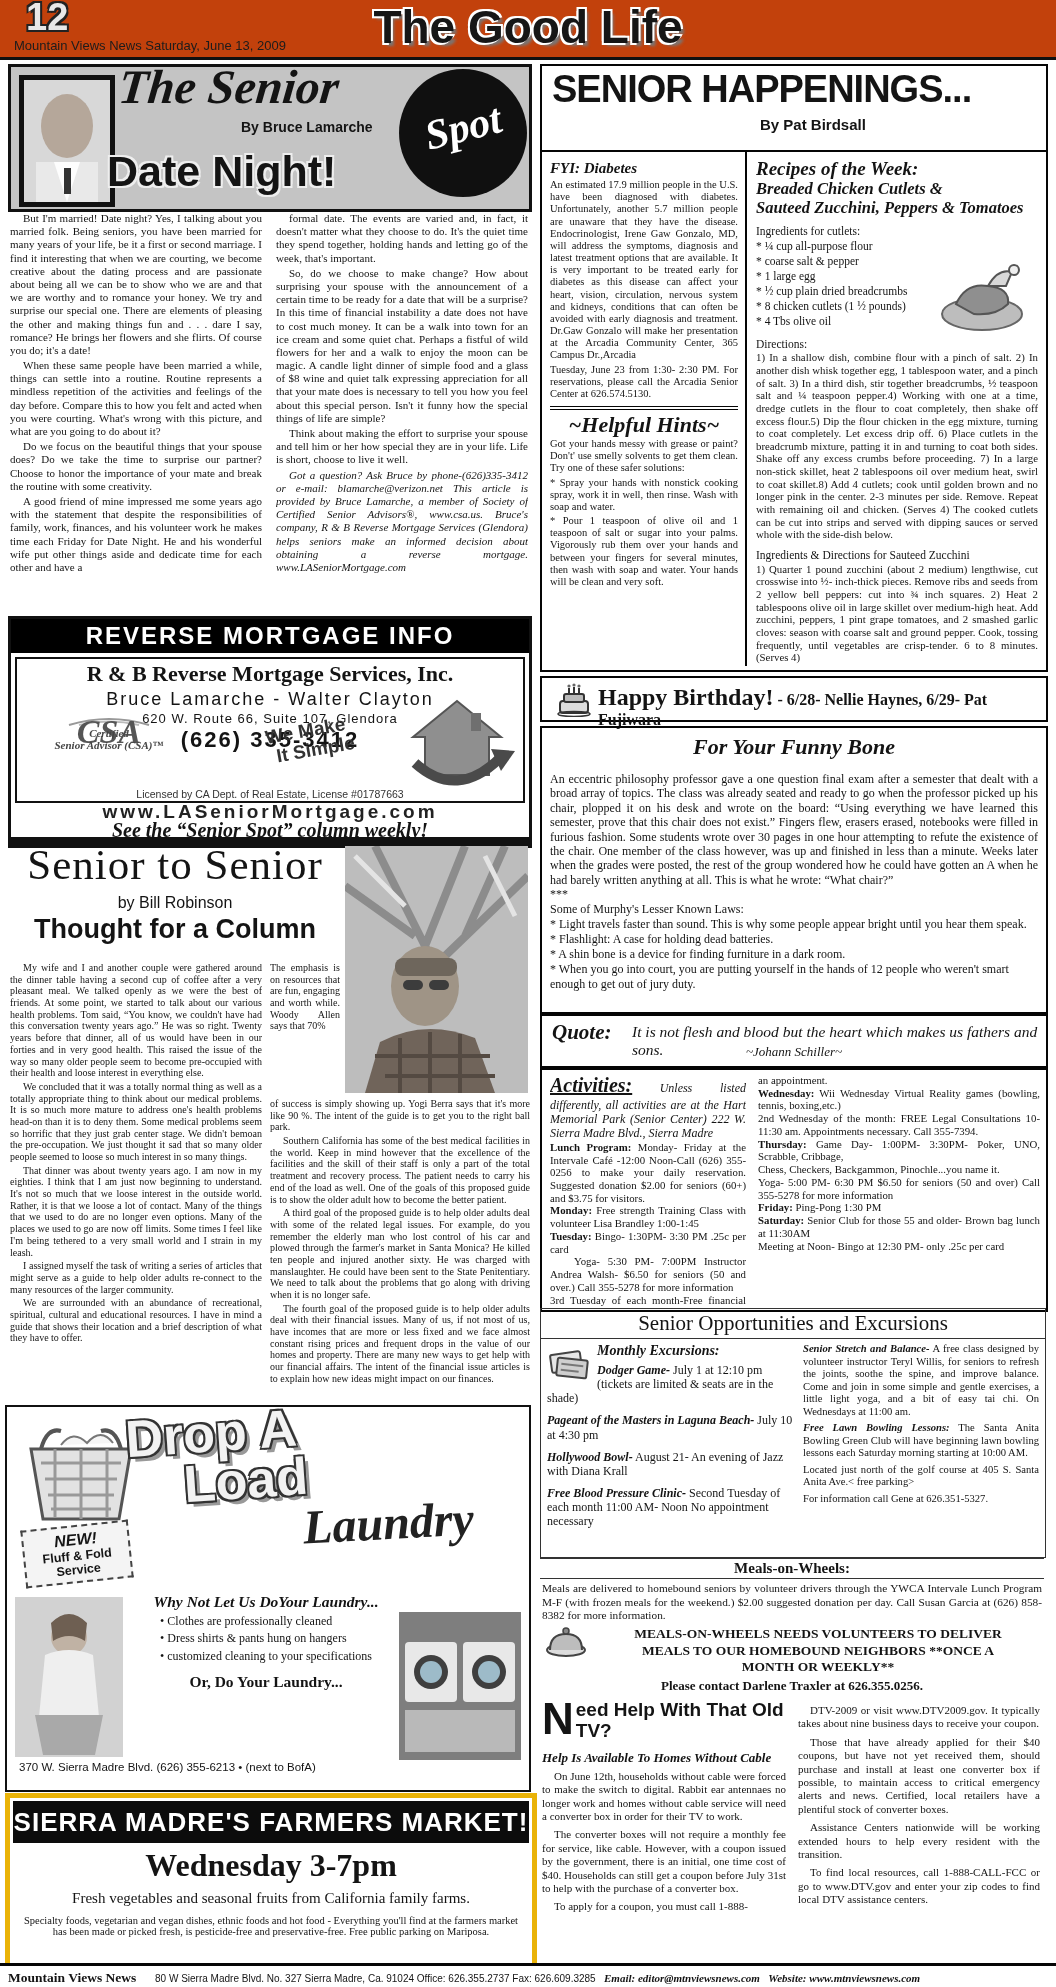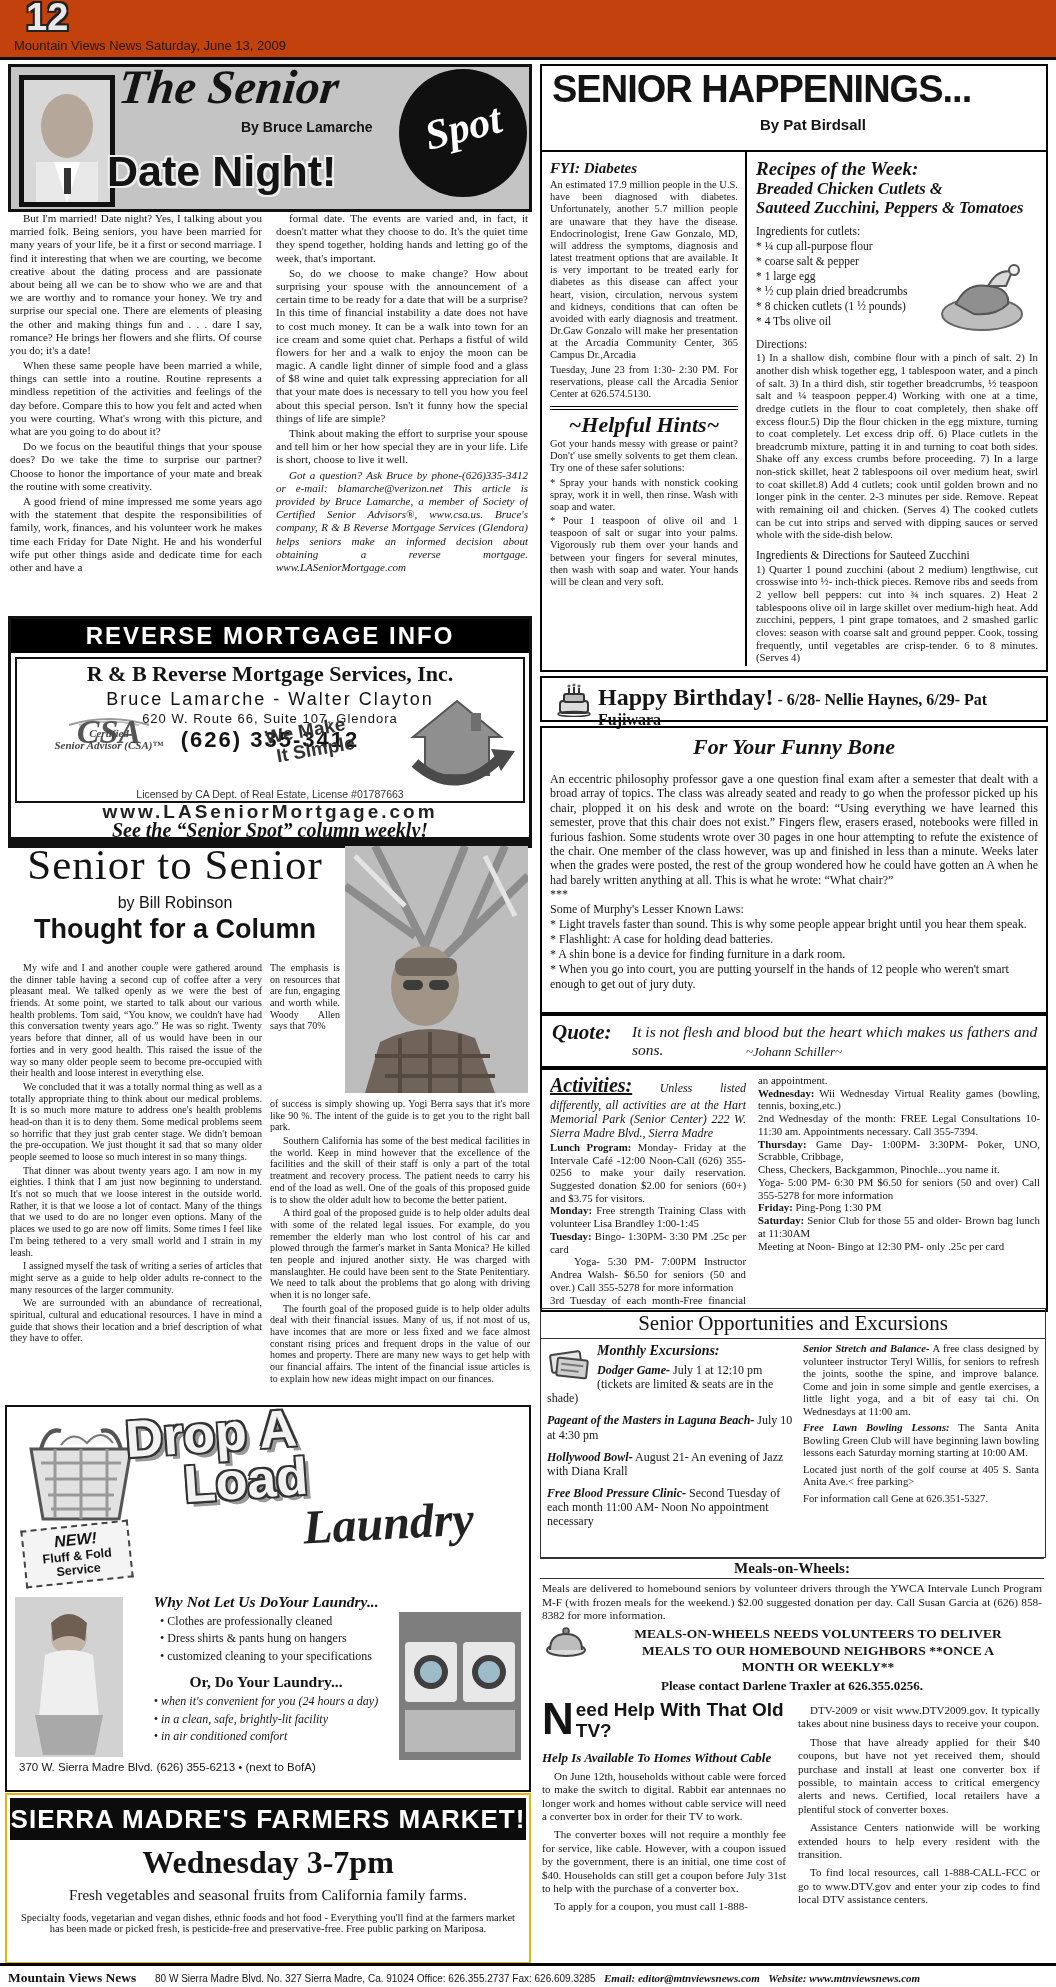--- a/index.html
+++ b/index.html
@@ -71,21 +71,21 @@
   #womanph{left:8px;top:190px;width:108px;height:160px;background:#cfcfcf;}
   #washph{right:8px;top:205px;width:122px;height:148px;background:#8a8a8a;}
   #pitch{left:126px;top:182px;width:266px;text-align:center;}
   #pitch .pt{font-style:italic;font-weight:bold;font-size:15.5px;margin:4px 0 2px;}
   #pitch .pt2{font-weight:bold;font-size:15.5px;margin:8px 0 2px;}
   #pitch ul{list-style:none;margin:0;padding:0;font-size:12px;line-height:1.45;text-align:left;
             display:inline-block;}
   #pitch .it li{font-style:italic;}
   #laundaddr{left:12px;top:354px;font:11.5px "Liberation Sans",sans-serif;}
   
-  #farm{left:5px;top:1793px;width:522px;height:167px;border:2px solid #eab308;}
+  #farm{left:5px;top:1793px;width:522px;height:167px;border:5px solid #eab308;}
   #farmban{margin:3px;height:42px;background:#0c0c0c;color:#fff;text-align:center;
            font:bold 26px "Liberation Sans",sans-serif;line-height:42px;letter-spacing:1px;}
   #farmwhen{text-align:center;font-weight:bold;font-size:32px;margin-top:4px;}
   #farml1{text-align:center;font-size:15px;margin-top:6px;}
   #farml2{text-align:center;font-size:10.5px;margin:8px 10px 0;}
   
   #happ{left:540px;top:64px;width:504px;height:604px;border:2px solid #050505;}
   #happhead{height:84px;border-bottom:2px solid #050505;position:relative;}
   #happtitle{position:absolute;left:10px;top:2px;font:bold 38px "Liberation Sans",sans-serif;letter-spacing:-1px;}
   #happby{position:absolute;left:218px;top:50px;font:bold 15px "Liberation Sans",sans-serif;}
@@ -153,20 +153,21 @@
   svg{display:block;}
 </style>
 </head>
 <body>
 
 <div id="page">
 
   <div id="topbar" class="abs">
     <div id="pagenum" class="abs">12</div>
     <div id="mastline" class="abs">Mountain Views News   Saturday, June 13, 2009</div>
+    <div id="gtitle" class="abs">The Good Life</div>
   </div>
 
   <div id="spothead" class="abs">
     <div id="spotphoto" class="abs">
       <svg width="86" height="122" viewBox="0 0 86 122">
         <rect width="86" height="122" fill="#d8d8d8"></rect>
         <ellipse cx="43" cy="46" rx="26" ry="32" fill="#b5a79a"></ellipse>
         <rect x="12" y="82" width="62" height="40" fill="#e9e9e9"></rect>
         <path d="M30 82 L43 122 L56 82 Z" fill="#fdfdfd"></path>
         <rect x="40" y="88" width="7" height="26" fill="#333"></rect>
@@ -288,25 +289,20 @@
       </svg>
     </div>
     <div id="pitch" class="abs">
       <div class="pt">Why Not Let Us DoYour Laundry...</div>
       <ul>
         <li>• Clothes are professionally cleaned</li>
         <li>• Dress shirts &amp; pants hung on hangers</li>
         <li>• customized cleaning to your specifications</li>
       </ul>
       <div class="pt2">Or, Do Your Laundry...</div>
-      <ul class="it">
-        <li>• when it's convenient for you (24 hours a day)</li>
-        <li>• in a clean, safe, brightly-lit facility</li>
-        <li>• in air conditioned comfort</li>
-      </ul>
     </div>
     <div id="washph" class="abs">
       <svg width="122" height="148" viewBox="0 0 122 148">
         <rect width="122" height="148" fill="#7e7e7e"></rect>
         <rect x="6" y="30" width="52" height="60" rx="4" fill="#e8e8e8"></rect>
         <circle cx="32" cy="60" r="17" fill="#3f3f3f"></circle>
           <circle cx="32" cy="60" r="11" fill="#9dbbc9"></circle>
         <rect x="64" y="30" width="52" height="60" rx="4" fill="#e8e8e8"></rect>
         <circle cx="90" cy="60" r="17" fill="#3f3f3f"></circle>
           <circle cx="90" cy="60" r="11" fill="#9dbbc9"></circle>

